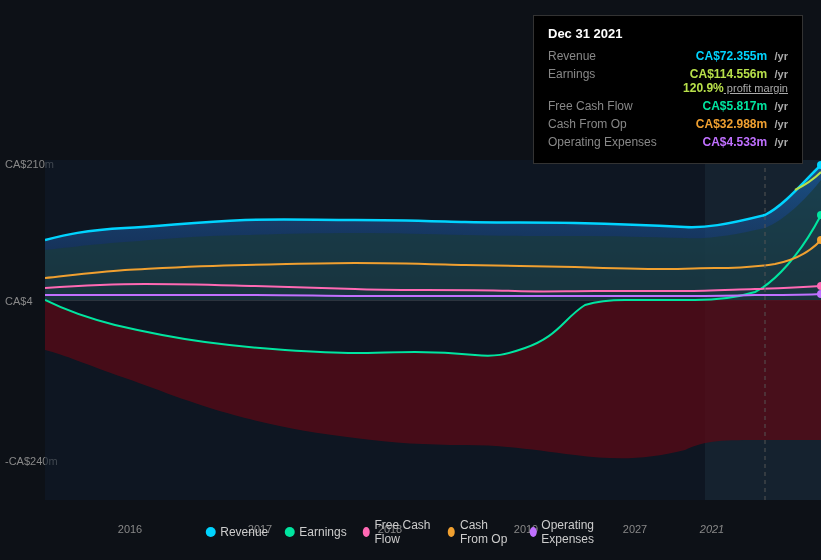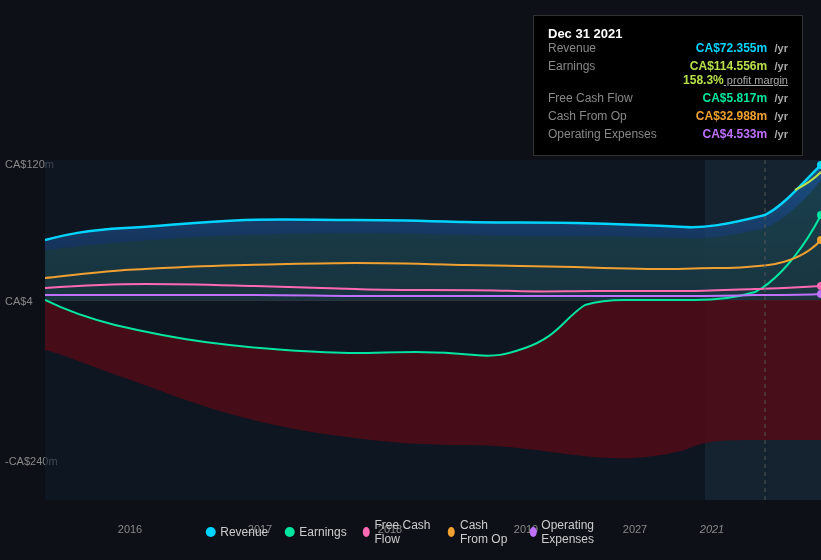--- a/index.html
+++ b/index.html
@@ -27,21 +27,21 @@
       border: 1px solid #333;
       padding: 10px 14px;
       min-width: 270px;
       z-index: 10;
     }
 
     .tooltip-date {
       color: #fff;
       font-size: 13px;
       font-weight: bold;
-      margin-bottom: 0;
+      margin-bottom: 8px;
     }
 
     .tooltip-row {
       display: flex;
       justify-content: space-between;
       align-items: flex-start;
       margin-bottom: 4px;
       font-size: 12px;
     }
 
@@ -140,38 +140,38 @@
   <div class="tooltip-box">
     <div class="tooltip-date">Dec 31 2021</div>
     <div class="tooltip-row">
       <span class="tooltip-label">Revenue</span>
       <span class="tooltip-value color-cyan">CA$72.355m <span class="tooltip-sub">/yr</span></span>
     </div>
     <div class="tooltip-row">
       <span class="tooltip-label">Earnings</span>
       <div style="text-align:right;">
         <span class="tooltip-value color-yellow-green">CA$114.556m <span class="tooltip-sub">/yr</span></span>
-        <div><span class="profit-margin">158.3%</span><span class="profit-sub"> profit margin</span></div>
+        <div><span class="profit-margin">120.9%</span><span class="profit-sub"> profit margin</span></div>
       </div>
     </div>
     <div class="tooltip-row">
       <span class="tooltip-label">Free Cash Flow</span>
       <span class="tooltip-value color-green">CA$5.817m <span class="tooltip-sub">/yr</span></span>
     </div>
     <div class="tooltip-row">
       <span class="tooltip-label">Cash From Op</span>
       <span class="tooltip-value color-orange">CA$32.988m <span class="tooltip-sub">/yr</span></span>
     </div>
     <div class="tooltip-row">
       <span class="tooltip-label">Operating Expenses</span>
       <span class="tooltip-value color-purple">CA$4.533m <span class="tooltip-sub">/yr</span></span>
     </div>
   </div>
 
-  <div class="y-label" style="top: 158px;">CA$120m</div>
+  <div class="y-label" style="top: 158px;">CA$210m</div>
   <div class="y-label" style="top: 295px;">CA$4</div>
   <div class="y-label" style="top: 455px;">-CA$240m</div>
 
   <div class="x-label" style="left: 130px;">2016</div>
   <div class="x-label" style="left: 260px;">2017</div>
   <div class="x-label" style="left: 390px;">2018</div>
   <div class="x-label" style="left: 526px;">2019</div>
   <div class="x-label" style="left: 635px;">2027</div>
   <div class="x-label" style="left: 712px; font-style: italic;">2021</div>
 

